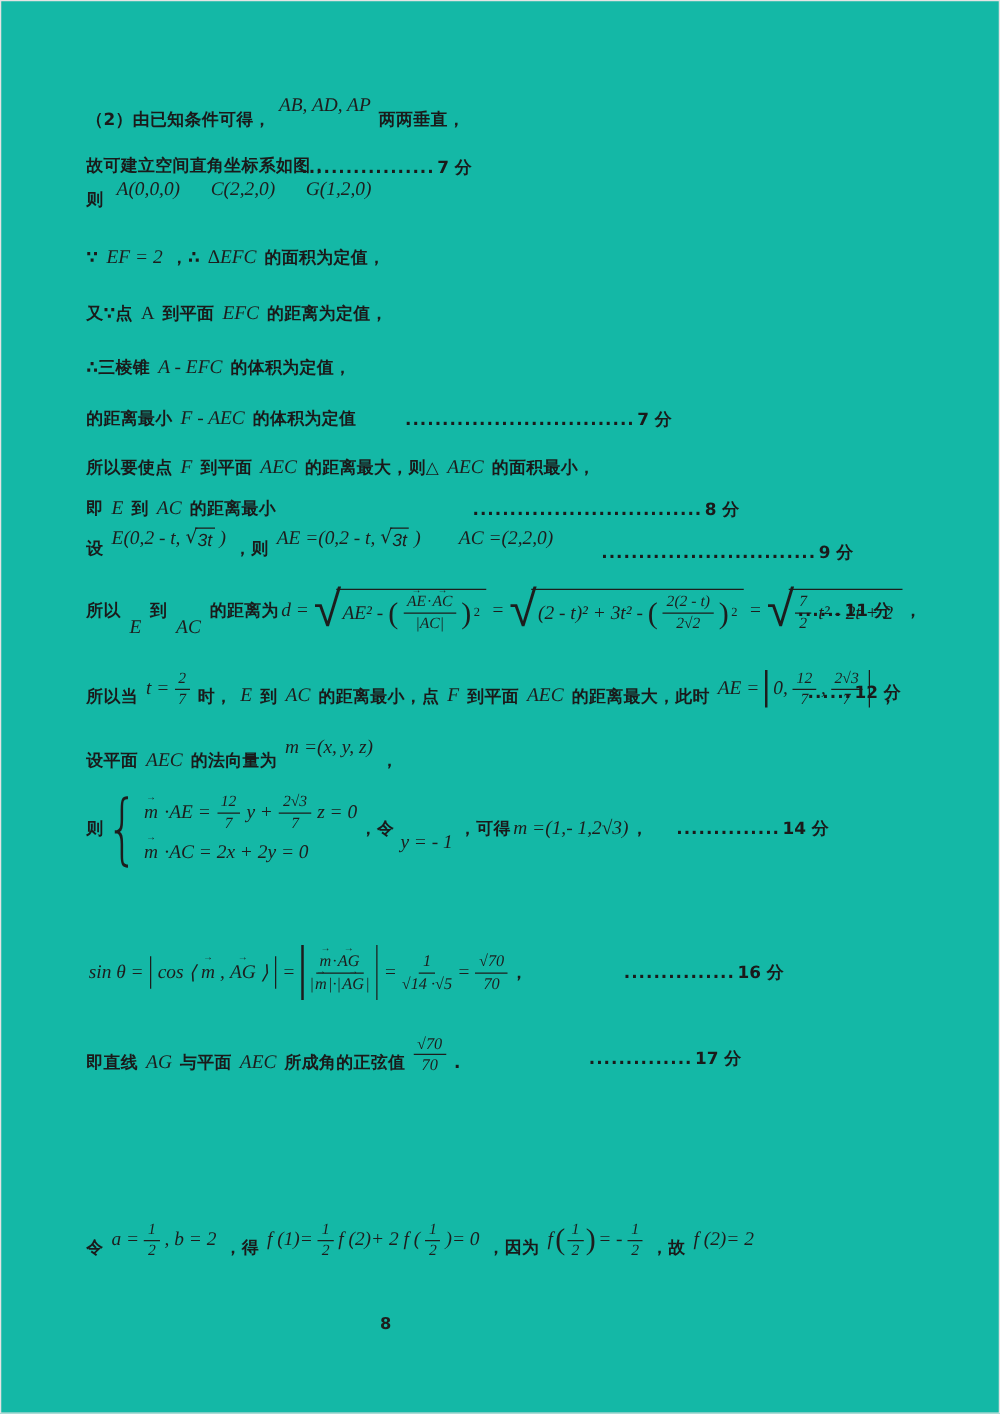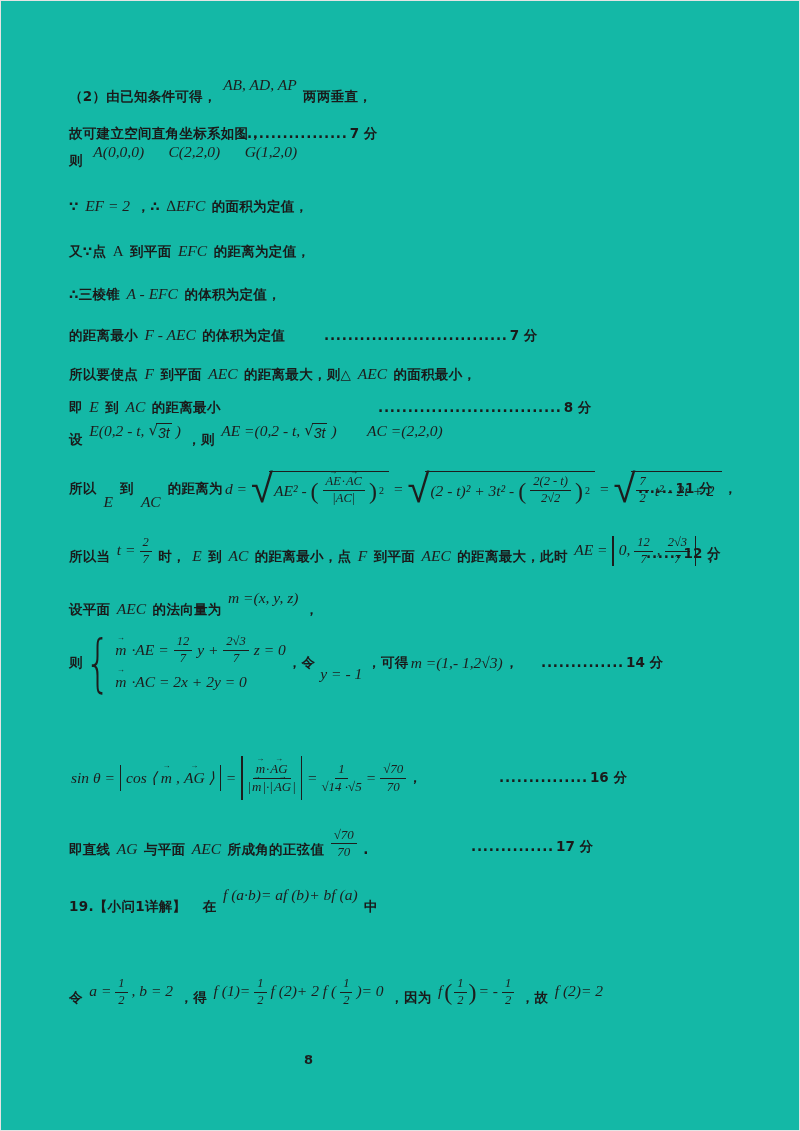--- a/index.html
+++ b/index.html
@@ -121,20 +121,21 @@
     <span class="m up8">E(0,2 - t,</span><span class="sqrt up8">
         <span class="rs rs-s">√</span>
         <span class="rb rb-s">3t</span>
       </span><span class="m up8">)</span>
     <span class="cn">，则</span>
     <span class="m up8">AE =(0,2 - t,</span><span class="sqrt up8">
         <span class="rs rs-s">√</span>
         <span class="rb rb-s">3t</span>
       </span><span class="m up8">)</span>
     <span class="m up8" style="margin-left:24px">AC =(2,2,0)</span>
+    <span class="score" style="left:412px;top:3px"><span class="dots">.............................</span><span>9 分</span></span>
   </div>
 
   <div class="line flex" style="top:450px;height:76px">
     <span class="cn">所以</span>
     <span class="m drop">E</span>
     <span class="cn">到</span>
     <span class="m drop">AC</span>
     <span class="cn">的距离为</span>
     <span class="m">d =</span>
     <span class="sqrt">
@@ -297,26 +298,20 @@
     <span class="m">AEC</span>
     <span class="cn">所成角的正弦值</span>
     <span class="frac up6" style="font-size:13px">
         <span class="fn">√70</span>
         <span class="fd">70</span>
       </span>
     <span class="cn">.</span>
     <span class="score" style="left:402px;top:4px"><span class="dots">..............</span><span>17 分</span></span>
   </div>
 
-  <div class="line" style="top:896px">
-    <span class="cn">19.【小问1详解】</span>
-    <span class="cn" style="margin-left:12px">在</span>
-    <span class="m up">f (a·b)= af (b)+ bf (a)</span>
-    <span class="cn">中</span>
-  </div>
 
 
   <div class="line" style="top:982px">
     <span class="cn">令</span>
     <span class="m up6">a =</span><span class="frac up6">
         <span class="fn">1</span>
         <span class="fd">2</span>
       </span><span class="m up6">, b = 2</span>
     <span class="cn">，得</span>
     <span class="m up6">f (1)=</span><span class="frac up6">

